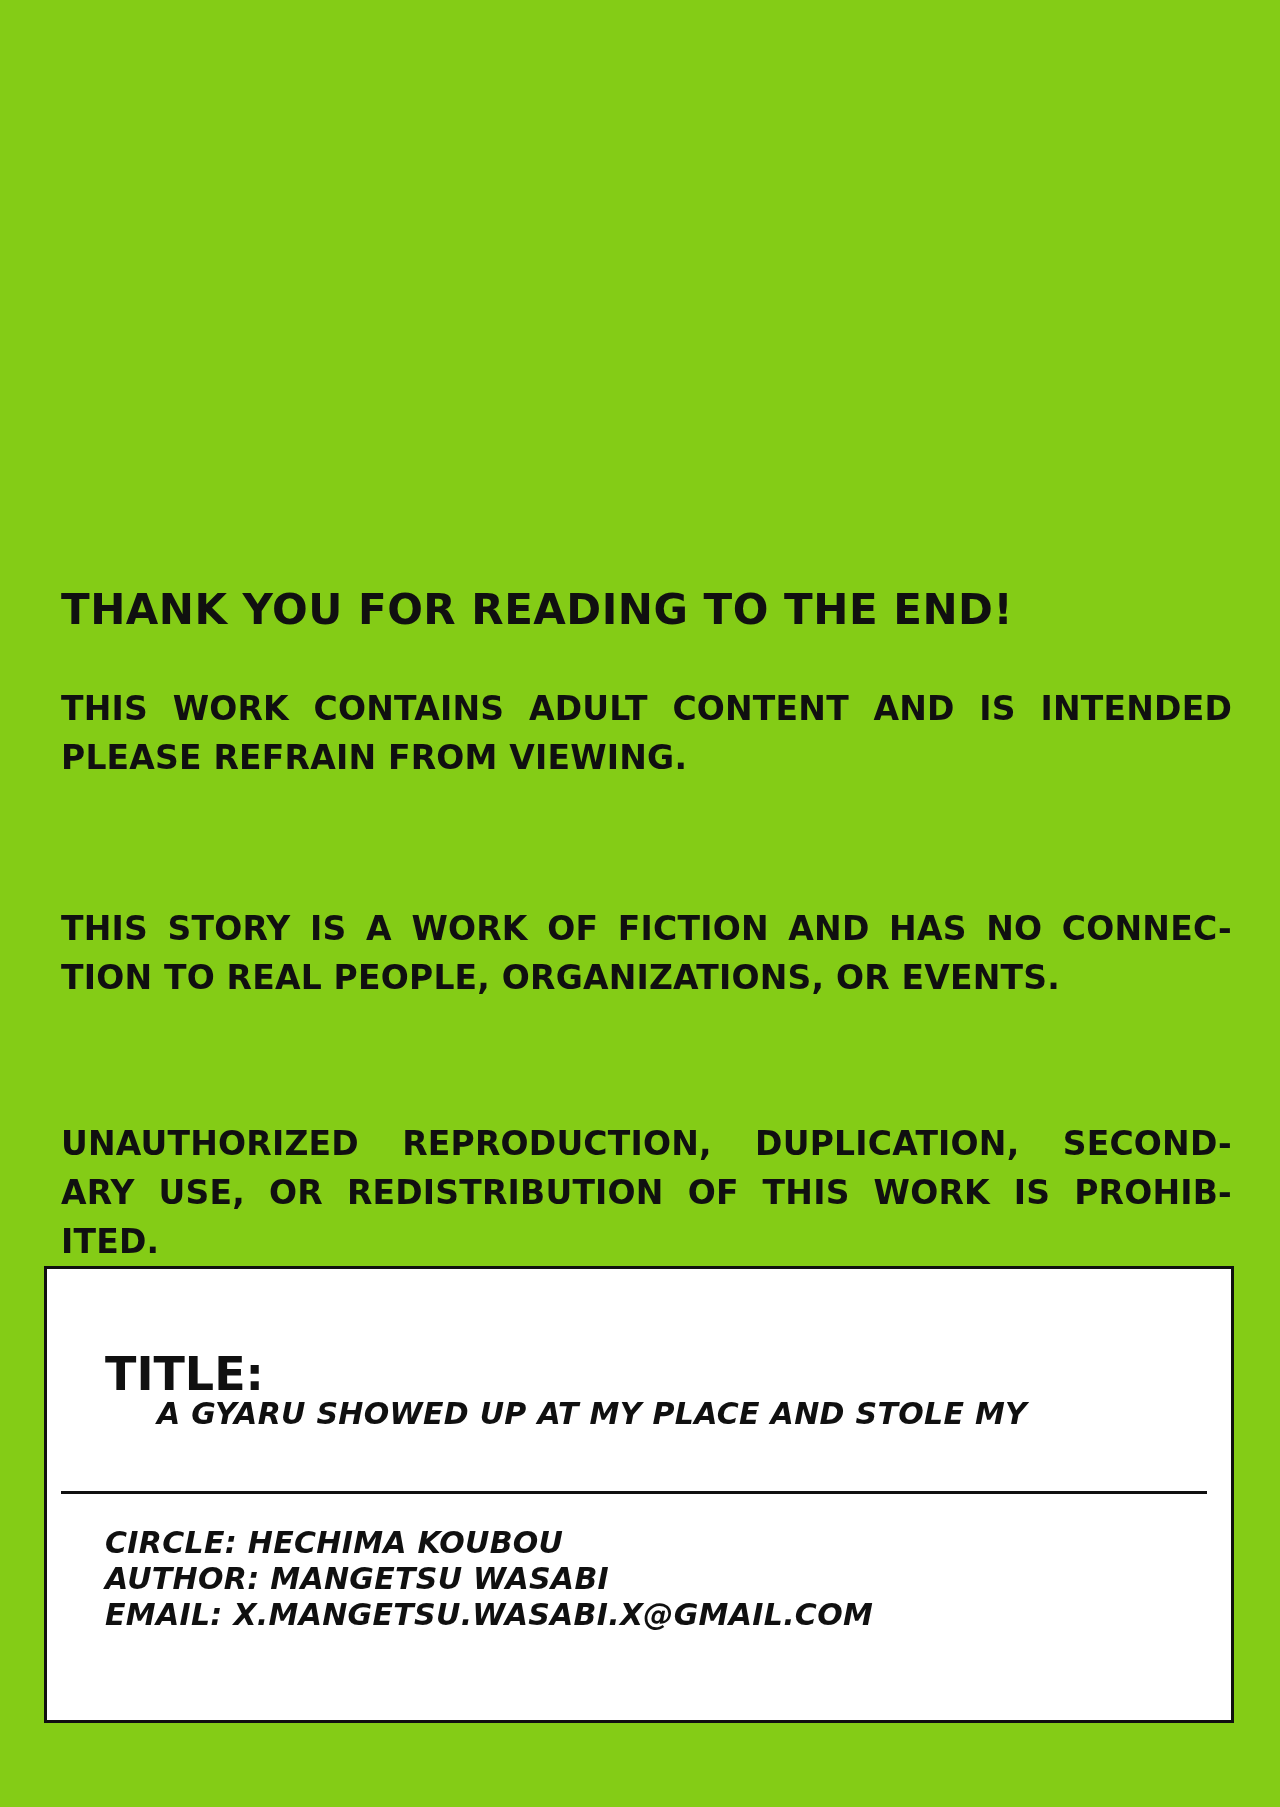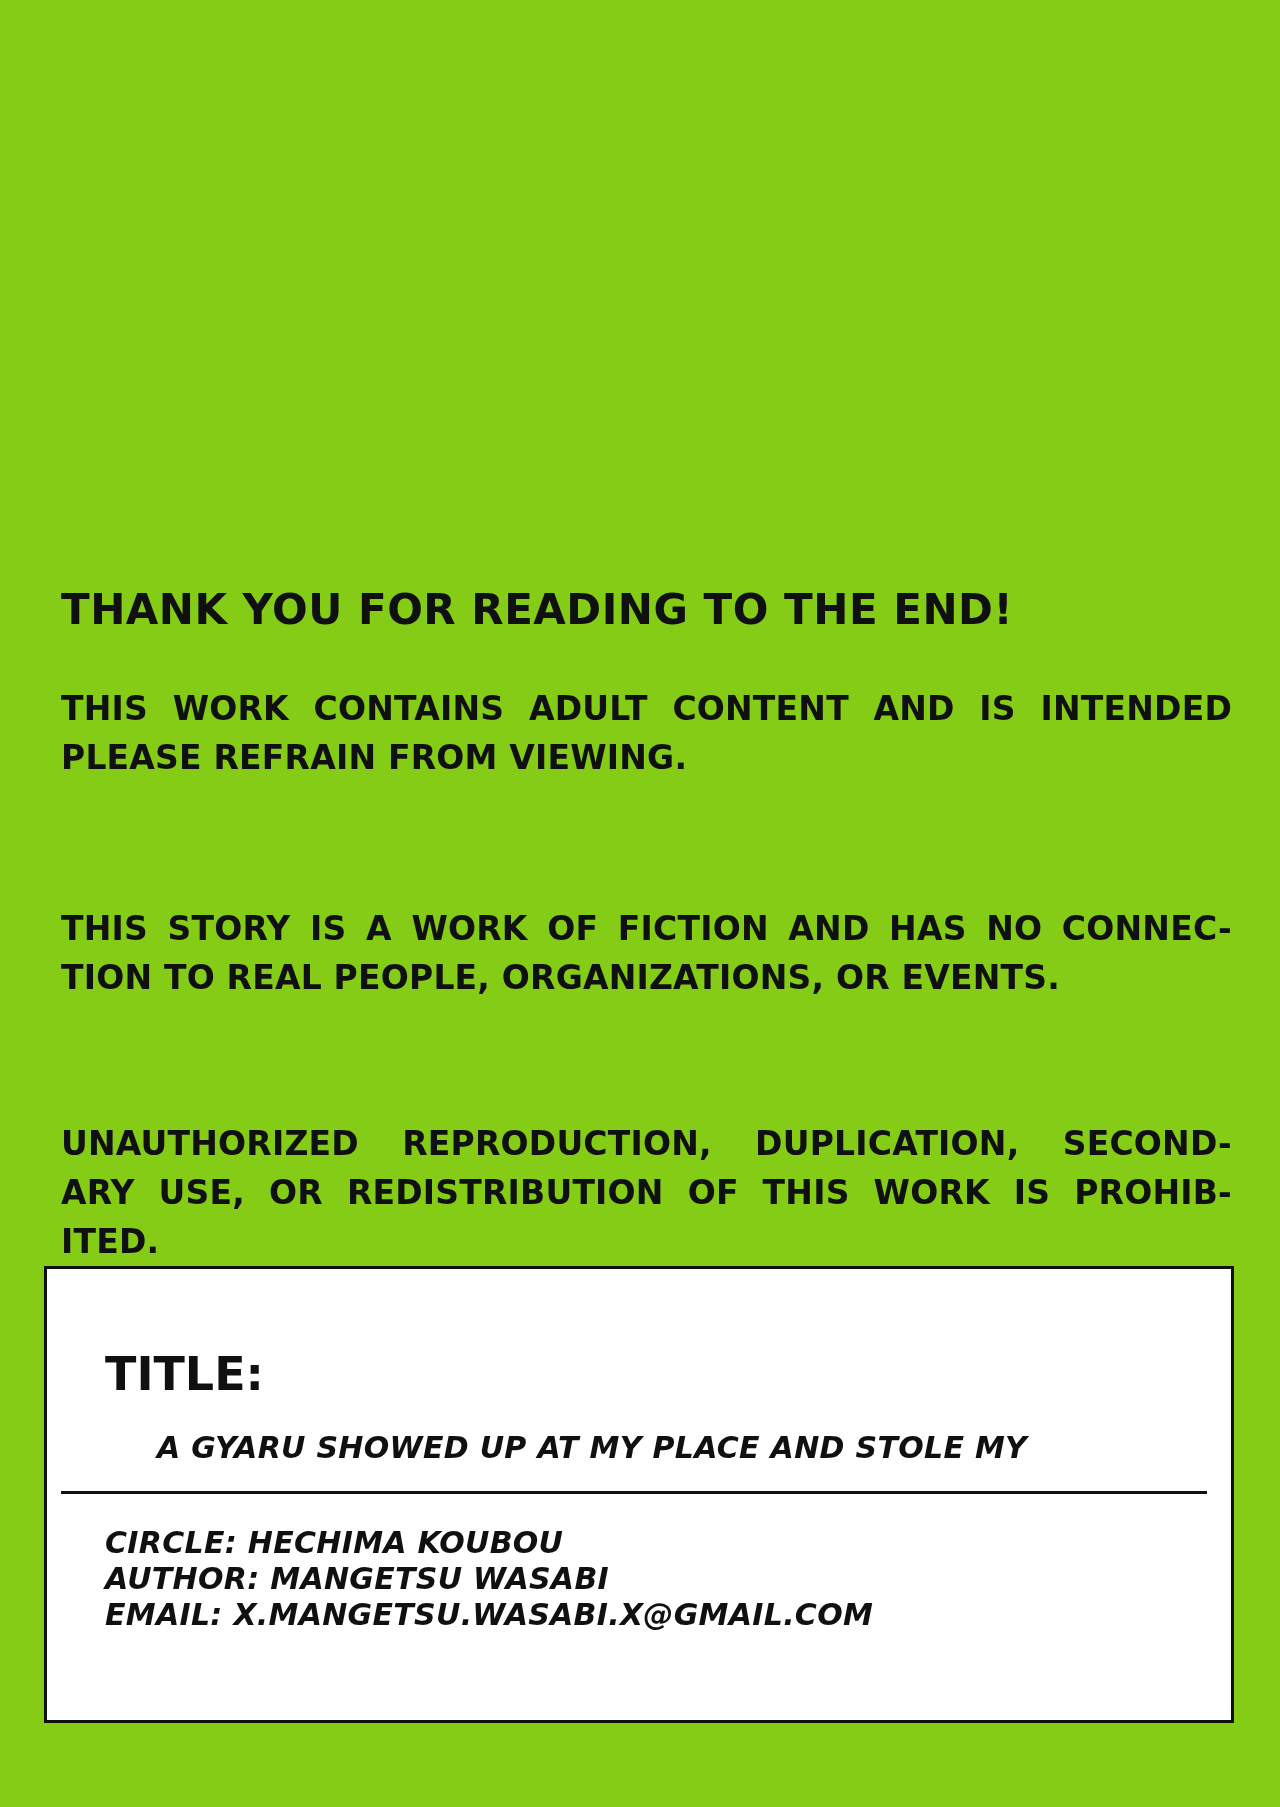--- a/index.html
+++ b/index.html
@@ -55,21 +55,20 @@
     line-height: 50px;
   }
   .title-text {
     position: absolute;
     left: 110px;
     top: 126px;
     font-size: 30px;
     line-height: 37px;
     font-style: italic;
     letter-spacing: 0.3px;
-    margin-top: 34px;
   }
   .box-divider {
     position: absolute;
     left: 14px;
     right: 24px;
     top: 222px;
     border-top: 3px solid #101010;
   }
   .credits {
     position: absolute;

